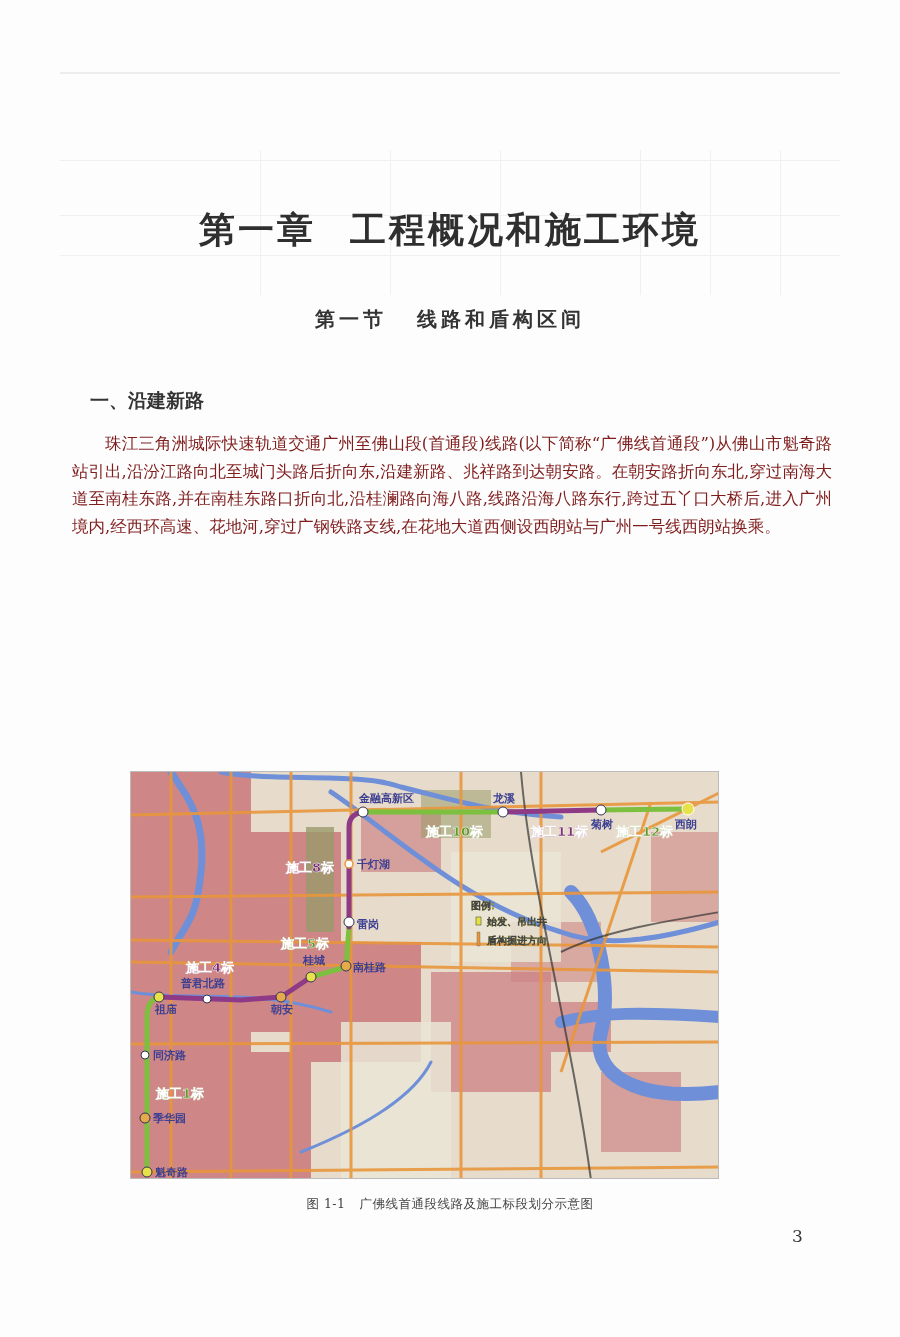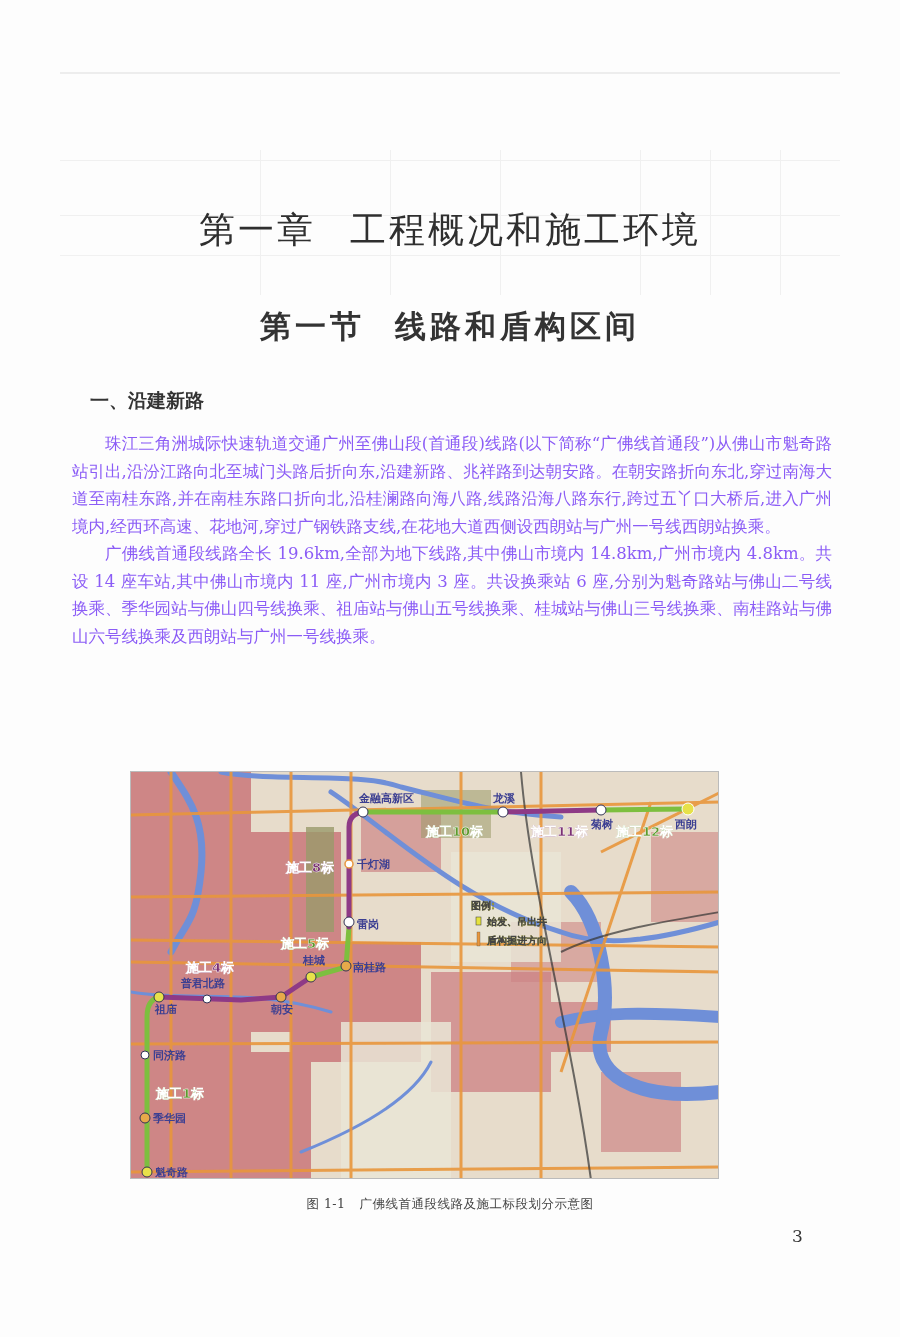--- a/index.html
+++ b/index.html
@@ -8,37 +8,37 @@
 
   
   .bleed { position: absolute; left: 60px; top: 55px; width: 780px; height: 240px; opacity: 0.09; pointer-events: none; }
   .bleed .rule { position: absolute; left: 0; right: 0; top: 17px; height: 2px; background: #555; }
   .bleed .vline { position: absolute; top: 95px; bottom: 0; width: 1px; background: #777; }
   .bleed .hline { position: absolute; left: 0; right: 0; height: 1px; background: #777; }
 
   .chapter-title {
     position: absolute; left: 0; right: 0; top: 206px; text-align: center;
     font-family: "DejaVu Sans", "Liberation Sans", sans-serif;
-    font-size: 36px; letter-spacing: 3px; color: #2f2f2f; font-weight: normal;
+    font-size: 36px; letter-spacing: 3px; color: #2f2f2f; font-weight: bold;
   }
   .chapter-title .gap { display: inline-block; width: 34px; }
   .section-title {
     position: absolute; left: 0; right: 0; top: 306px; text-align: center;
     font-family: "DejaVu Serif", "Liberation Serif", serif;
-    font-size: 31px; letter-spacing: 4px; color: #333;
+    font-size: 20px; letter-spacing: 4px; color: #333;
   }
   .section-title .gap { display: inline-block; width: 30px; }
   .subheading {
     position: absolute; left: 90px; top: 388px;
     font-family: "DejaVu Sans", "Liberation Sans", sans-serif;
     font-size: 19px; color: #333;
   }
   .body-text {
     position: absolute; left: 72px; width: 760px; top: 430px;
-    font-size: 16.5px; line-height: 27.5px; color: #8b5cf6; text-align: justify;
+    font-size: 16.5px; line-height: 27.5px; color: #7f1d1d; text-align: justify;
   }
   .body-text p { text-indent: 2em; margin: 0; }
 
   .figure {
     position: absolute; left: 130px; top: 771px; width: 589px; height: 408px;
     background: #d9c7b2; overflow: hidden; border: 1px solid #bbb;
   }
   .figure svg { display: block; }
   .caption {
     position: absolute; left: 0; right: 0; top: 1196px; text-align: center;
@@ -67,21 +67,20 @@
 </div>
 
 <h1 class="chapter-title"><span>第一章</span><span class="gap"></span><span>工程概况和施工环境</span></h1>
 
 <h2 class="section-title"><span>第一节</span><span class="gap"></span><span>线路和盾构区间</span></h2>
 
 <h3 class="subheading">一、沿建新路</h3>
 
 <div class="body-text">
   <p>珠江三角洲城际快速轨道交通广州至佛山段(首通段)线路(以下简称“广佛线首通段”)从佛山市魁奇路站引出,沿汾江路向北至城门头路后折向东,沿建新路、兆祥路到达朝安路。在朝安路折向东北,穿过南海大道至南桂东路,并在南桂东路口折向北,沿桂澜路向海八路,线路沿海八路东行,跨过五丫口大桥后,进入广州境内,经西环高速、花地河,穿过广钢铁路支线,在花地大道西侧设西朗站与广州一号线西朗站换乘。</p>
-  <p>广佛线首通段线路全长 19.6km,全部为地下线路,其中佛山市境内 14.8km,广州市境内 4.8km。共设 14 座车站,其中佛山市境内 11 座,广州市境内 3 座。共设换乘站 6 座,分别为魁奇路站与佛山二号线换乘、季华园站与佛山四号线换乘、祖庙站与佛山五号线换乘、桂城站与佛山三号线换乘、南桂路站与佛山六号线换乘及西朗站与广州一号线换乘。</p>
 </div>
 
 <div class="figure">
   <svg width="589" height="408" viewBox="0 0 589 408">
     <rect x="0" y="0" width="589" height="408" fill="#e7dccb"></rect>
 
     <g fill="#c9767a" opacity="0.85">
       <rect x="0" y="0" width="120" height="408"></rect>
       <rect x="120" y="60" width="90" height="200"></rect>
       <rect x="160" y="170" width="130" height="120"></rect>

